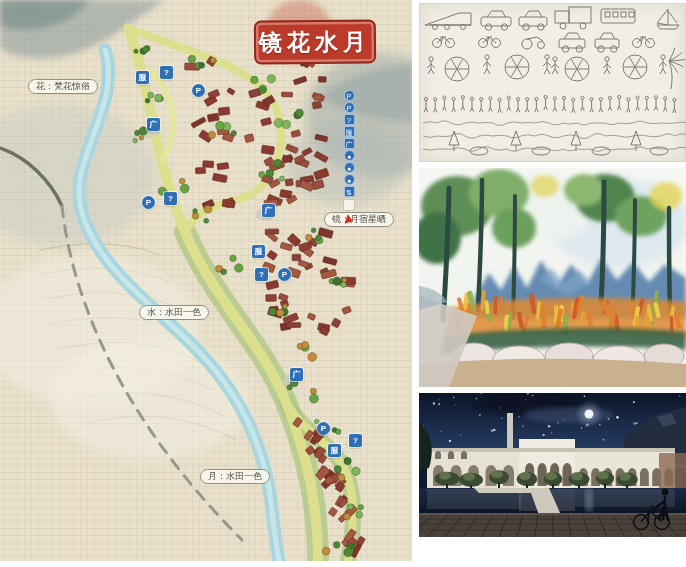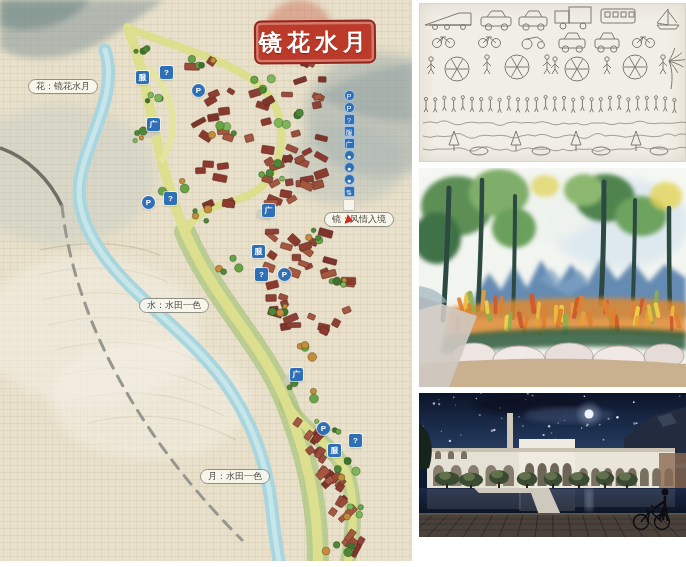--- a/index.html
+++ b/index.html
@@ -16,21 +16,21 @@
   .seal{position:absolute;left:256px;top:22px;width:118px;height:40px;background:#bc3a2a;
     border-radius:5px;box-shadow:inset 0 0 0 2.5px rgba(255,245,235,.35),0 0 0 2px #93271b;
     display:flex;align-items:center;justify-content:center;color:#fff;
     font-family:"DejaVu Serif",serif;font-weight:bold;font-size:23px;letter-spacing:5px;
     transform:rotate(-.6deg);text-shadow:0 1px 1px rgba(90,10,5,.5);}
 
   .pill{position:absolute;background:rgba(250,248,238,.85);border:1px solid #8f8f85;
     border-radius:9px;font-size:9px;line-height:13px;color:#4a4a46;padding:0 7px;white-space:nowrap;}
   #pill-flower{left:28px;top:79px;}
   #pill-mirror{left:324px;top:212px;}
-  #pill-water{left:139px;top:298px;}
+  #pill-water{left:139px;top:305px;}
   #pill-moon{left:200px;top:469px;}
 
   .marker{position:absolute;width:13px;height:13px;background:#2f6fb6;color:#fff;font-size:8px;
     font-weight:bold;line-height:13px;text-align:center;
     box-shadow:0 0 0 1px rgba(255,255,255,.65),0 1px 2px rgba(0,0,0,.35);}
   .marker.ci{border-radius:50%;}
   .marker.sq{border-radius:2px;}
 
   .legend{position:absolute;left:343px;top:90px;display:flex;flex-direction:column;gap:1px;align-items:center;}
   .legend .li{width:11px;height:11px;background:#2f6fb6;color:#fff;font-size:7px;line-height:11px;
@@ -329,22 +329,22 @@
           <circle cx="336.9370616246015" cy="281.21041637659073" r="4.221829490619712" fill="#3f7230" stroke="#2e4f20" stroke-width="0.4"></circle>
         </g>
 
       <path d="M0,148 C28,158 50,180 62,206" stroke="#6f6f68" stroke-width="3.5" fill="none"></path>
       <path d="M62,206 C72,300 122,420 242,540" stroke="#97978f" stroke-width="3" stroke-dasharray="11 9" fill="none" stroke-linecap="round"></path>
     </svg>
 
     <div class="sun-wash"></div>
     <div class="seal">镜花水月</div>
 
-    <div class="pill" id="pill-flower">花：镜花水月</div>
-    <div class="pill" id="pill-mirror">镜：风情入境</div>
+    <div class="pill" id="pill-flower">花：梵花惊俗</div>
+    <div class="pill" id="pill-mirror">镜：月宿星晒</div>
     <div class="pill" id="pill-water">水：水田一色</div>
     <div class="pill" id="pill-moon">月：水田一色</div>
 
     <div id="marker-layer">
         <div class="marker sq" style="left: 136px; top: 71px;">服</div>
         <div class="marker sq" style="left: 160px; top: 66px;">?</div>
         <div class="marker ci" style="left: 192px; top: 84px;">P</div>
         <div class="marker sq" style="left: 147px; top: 118px;">广</div>
         <div class="marker ci" style="left: 142px; top: 196px;">P</div>
         <div class="marker sq" style="left: 164px; top: 192px;">?</div>

